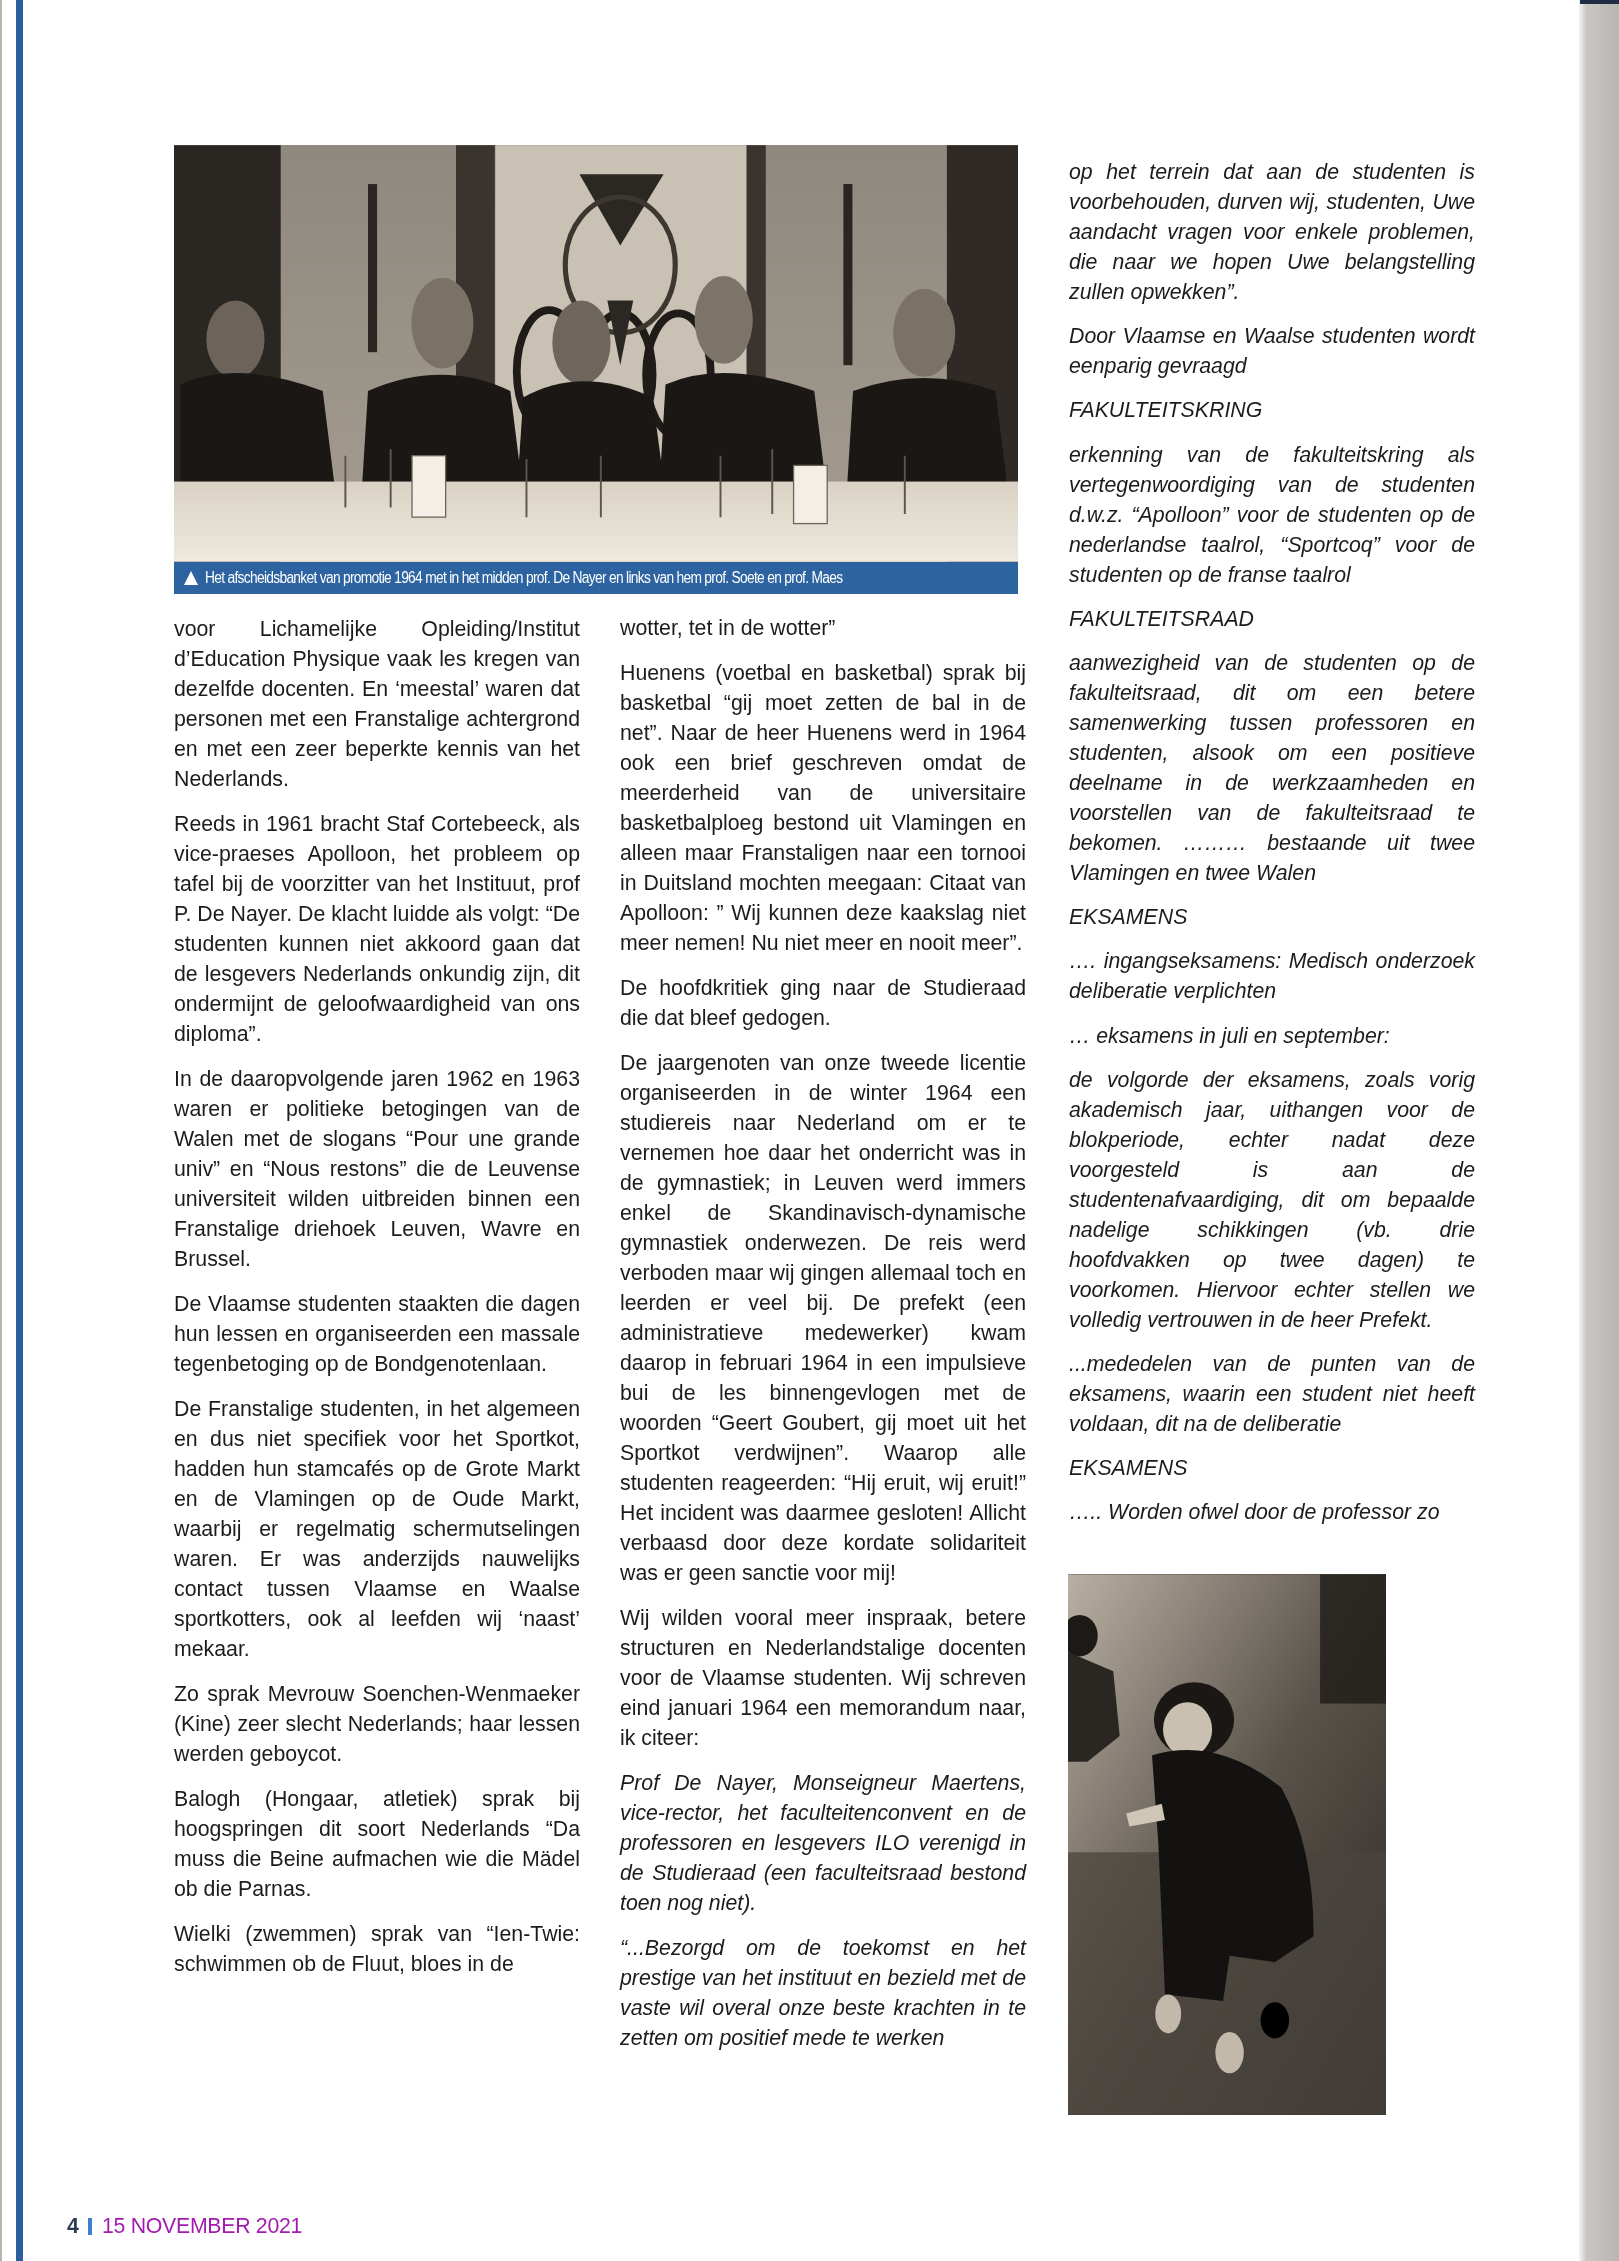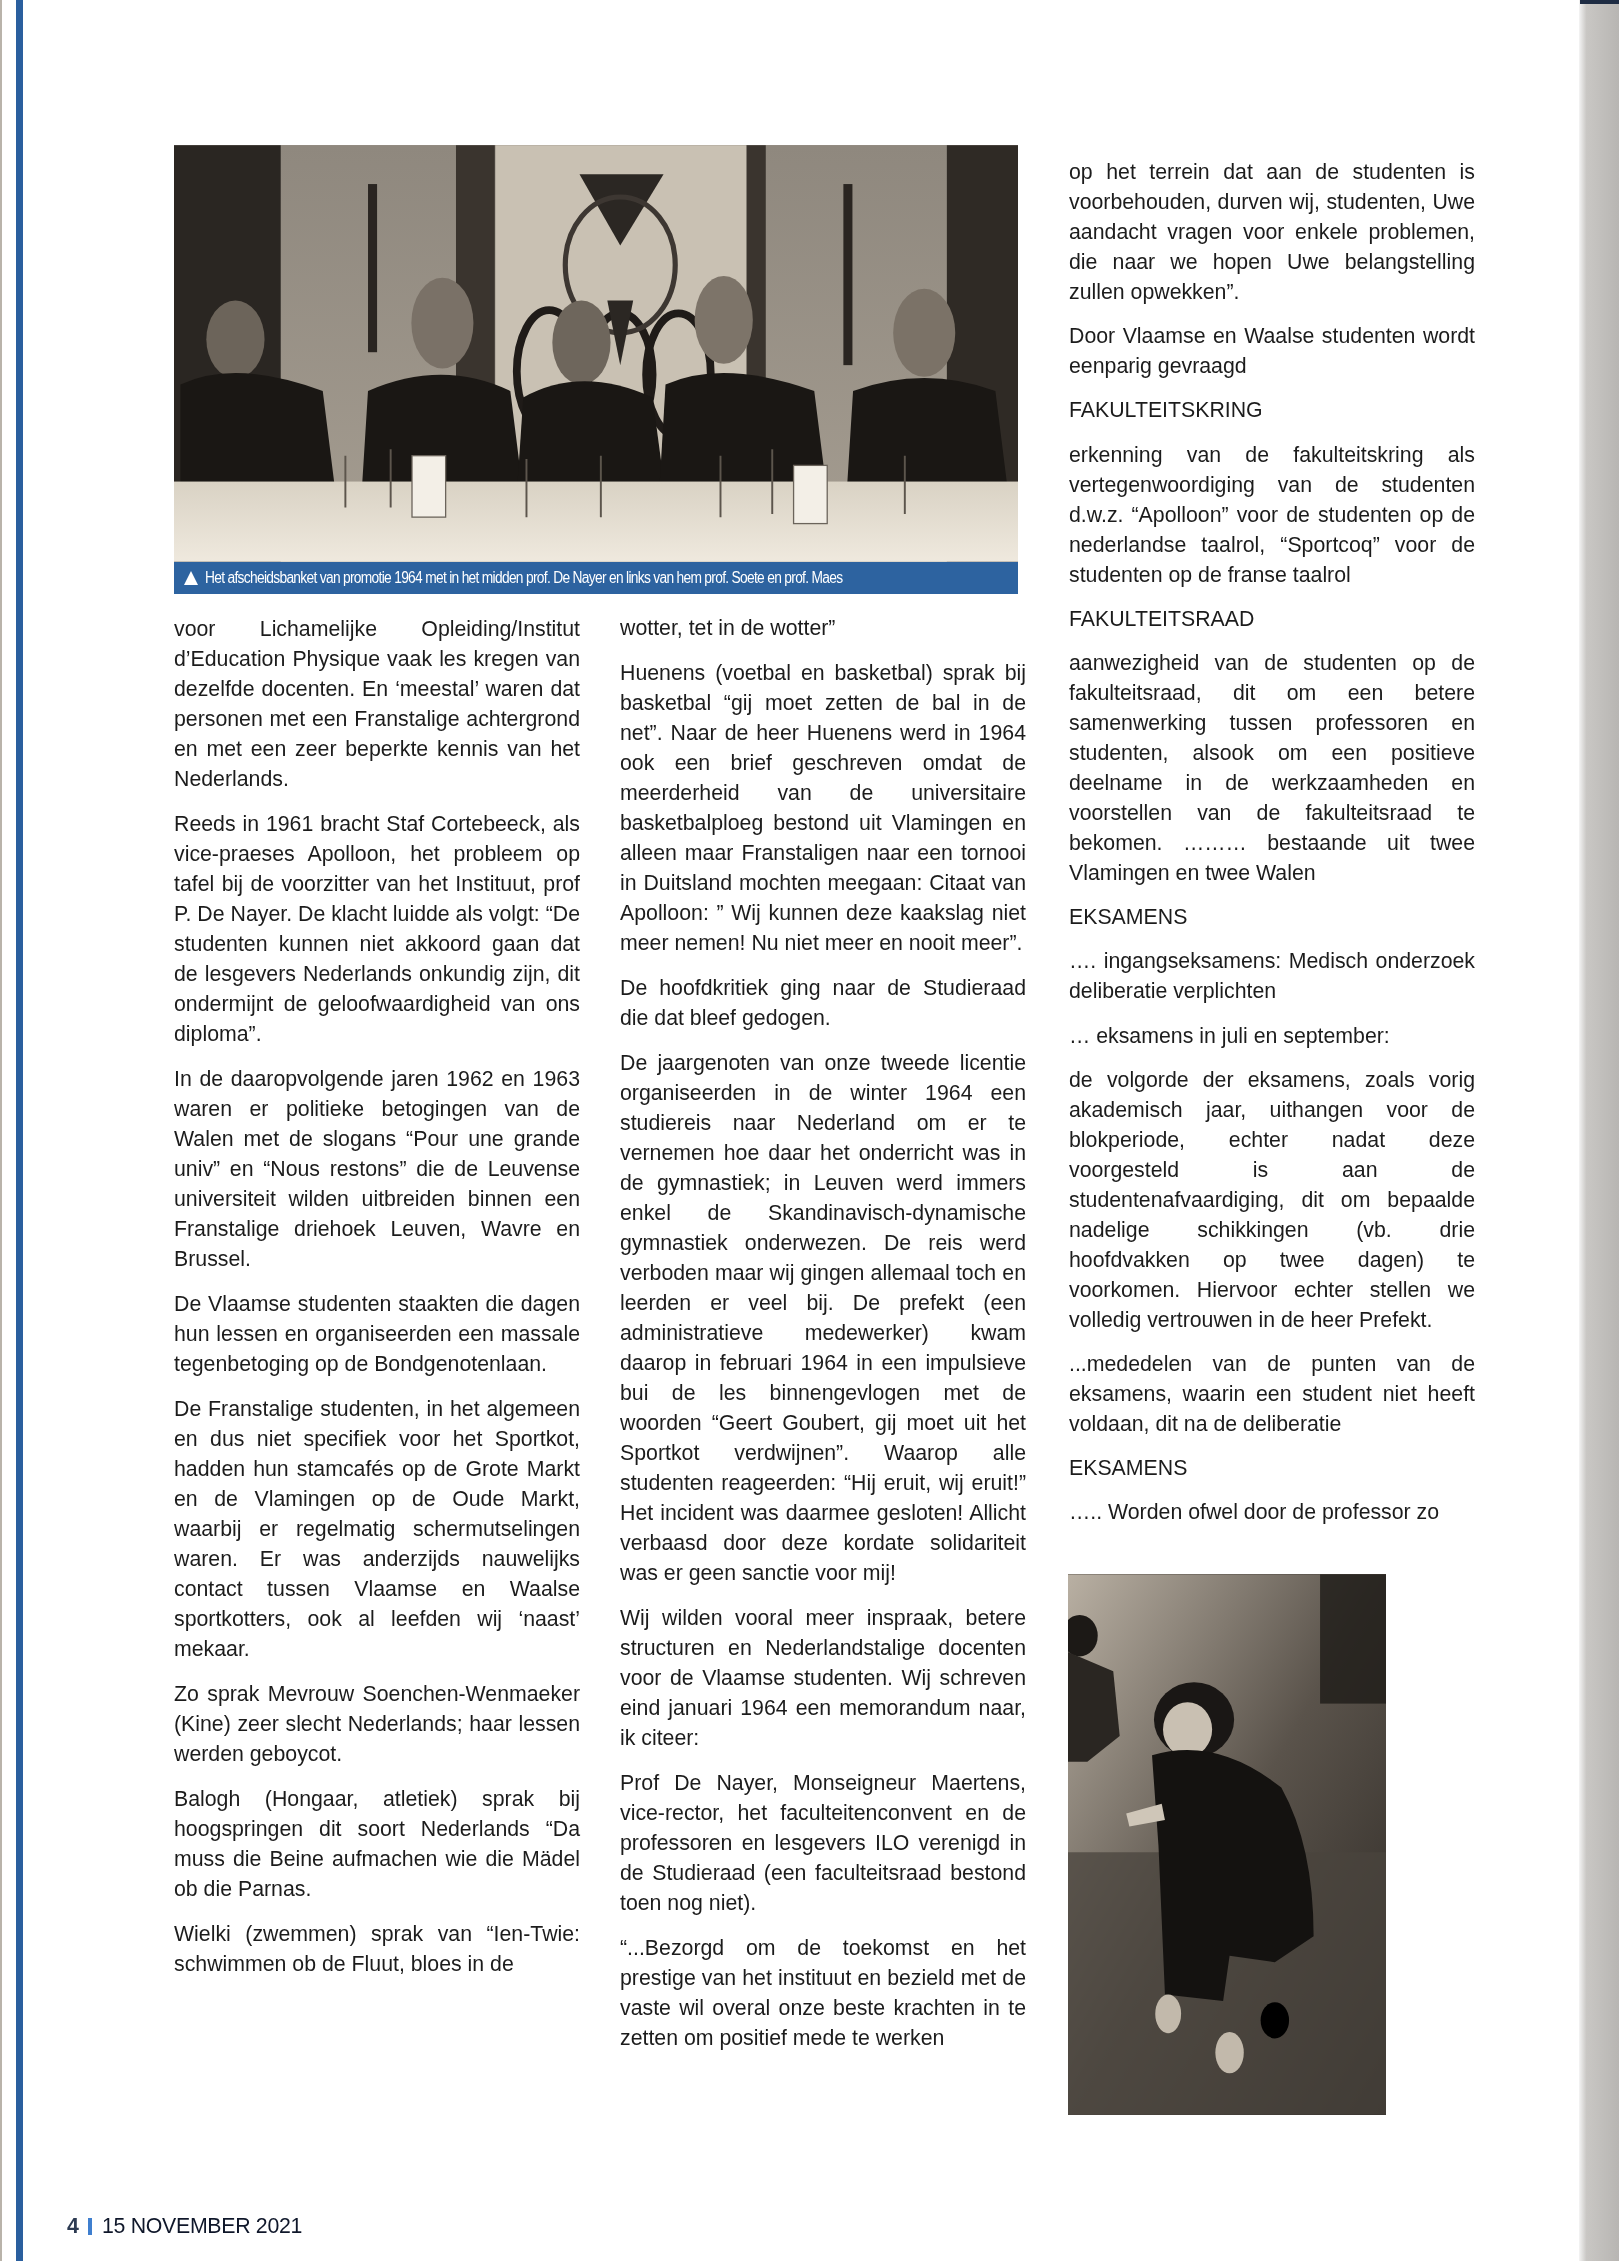--- a/index.html
+++ b/index.html
@@ -25,28 +25,28 @@
 
   
   .photo2 { position: absolute; left: 1068px; top: 1574px; width: 318px; height: 541px; overflow: hidden; background: #3b352f; }
 
   
   .col { position: absolute; font-size: 21.3px; line-height: 30px; text-align: justify; }
   .col p { margin: 0 0 15px 0; }
   .col1 { left: 174px; top: 614px; width: 406px; }
   .col2 { left: 620px; top: 613px; width: 406px; }
   .col3 { left: 1069px; top: 157px; width: 406px; }
-  .it { }
+  .it { font-style: italic; }
   .col3 p { margin-bottom: 14.2px; }
   .col p.last { margin-bottom: 0; }
 
   .footer { position: absolute; left: 67px; top: 2214px; font-size: 21.3px; display: flex; align-items: center; }
   .footer .pg { font-weight: bold; color: #2c3a52; margin-right: 9px; }
   .footer .sep { width: 3.9px; height: 17px; background: #3f7fcf; margin-right: 10.3px; }
-  .footer .date { color: #0f172a; letter-spacing: -0.3px; }
+  .footer .date { color: #a21caf; letter-spacing: -0.3px; }
 </style>
 </head>
 <body>
 
 <div class="left-edge"></div>
 <div class="left-rule"></div>
 <div class="right-edge"></div>
 <div class="right-edge-top"></div>
 
 <figure class="photo1" style="margin:0;">

